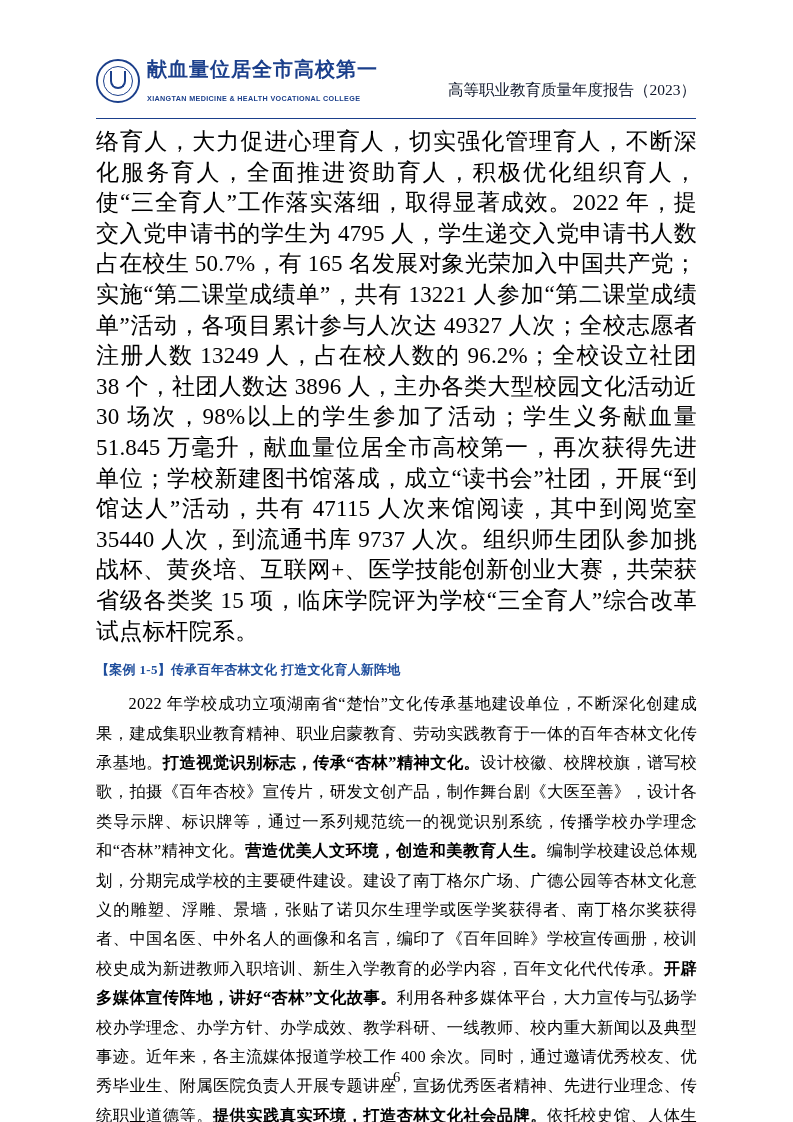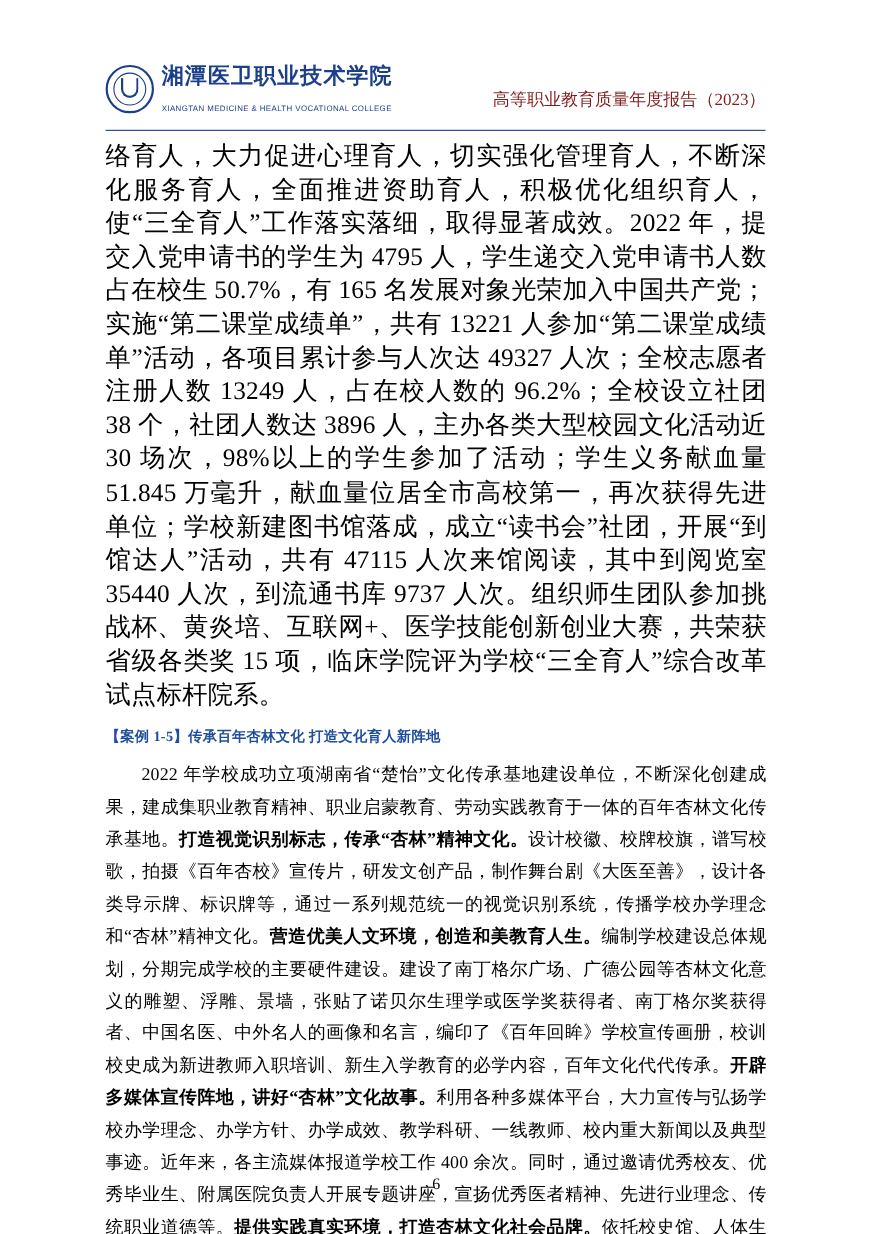--- a/index.html
+++ b/index.html
@@ -75,34 +75,34 @@
     font-size: 20px;
     font-weight: bold;
     color: #1b3f8b;
     letter-spacing: 1px;
     line-height: 23px;
     white-space: nowrap;
   }
   .logo-en {
     font-family: "Liberation Sans", sans-serif;
     font-size: 7.2px;
-    font-weight: normal;
+    font-weight: bold;
     color: #1b3f8b;
     letter-spacing: 0.35px;
     line-height: 11px;
     white-space: nowrap;
     margin-top: 12px;
   }
   .header-right {
     position: absolute;
     right: 0;
     top: 22px;
     font-family: "Liberation Serif", "DejaVu Serif", serif;
     font-size: 15.5px;
-    color: #7f1d1d;
+    color: #0f172a;
     white-space: nowrap;
   }
   .header-rule {
     position: absolute;
     left: 96px;
     top: 118px;
     width: 600px;
     height: 0;
     border-top: 1.6px solid #1b3f8b;
   }
@@ -157,21 +157,21 @@
 </style>
 </head>
 <body>
 
 <div class="page">
 
   <div class="header">
     <div class="logo-wrap">
       <div class="logo-mark"></div>
       <div class="logo-text">
-        <div class="logo-cn">湘潭医卫职业技术学院</div>
+        <div class="logo-cn">献血量位居全市高校第一</div>
         <div class="logo-en">XIANGTAN MEDICINE &amp; HEALTH VOCATIONAL COLLEGE</div>
       </div>
     </div>
     <div class="header-right">高等职业教育质量年度报告（2023）</div>
   </div>
   <div class="header-rule"></div>
 
   <div class="content">
 
     <p class="para">络育人，大力促进心理育人，切实强化管理育人，不断深化服务育人，全面推进资助育人，积极优化组织育人，使“三全育人”工作落实落细，取得显著成效。2022 年，提交入党申请书的学生为 4795 人，学生递交入党申请书人数占在校生 50.7%，有 165 名发展对象光荣加入中国共产党；实施“第二课堂成绩单”，共有 13221 人参加“第二课堂成绩单”活动，各项目累计参与人次达 49327 人次；全校志愿者注册人数 13249 人，占在校人数的 96.2%；全校设立社团 38 个，社团人数达 3896 人，主办各类大型校园文化活动近 30 场次，98%以上的学生参加了活动；学生义务献血量 51.845 万毫升，献血量位居全市高校第一，再次获得先进单位；学校新建图书馆落成，成立“读书会”社团，开展“到馆达人”活动，共有 47115 人次来馆阅读，其中到阅览室 35440 人次，到流通书库 9737 人次。组织师生团队参加挑战杯、黄炎培、互联网+、医学技能创新创业大赛，共荣获省级各类奖 15 项，临床学院评为学校“三全育人”综合改革试点标杆院系。</p>

